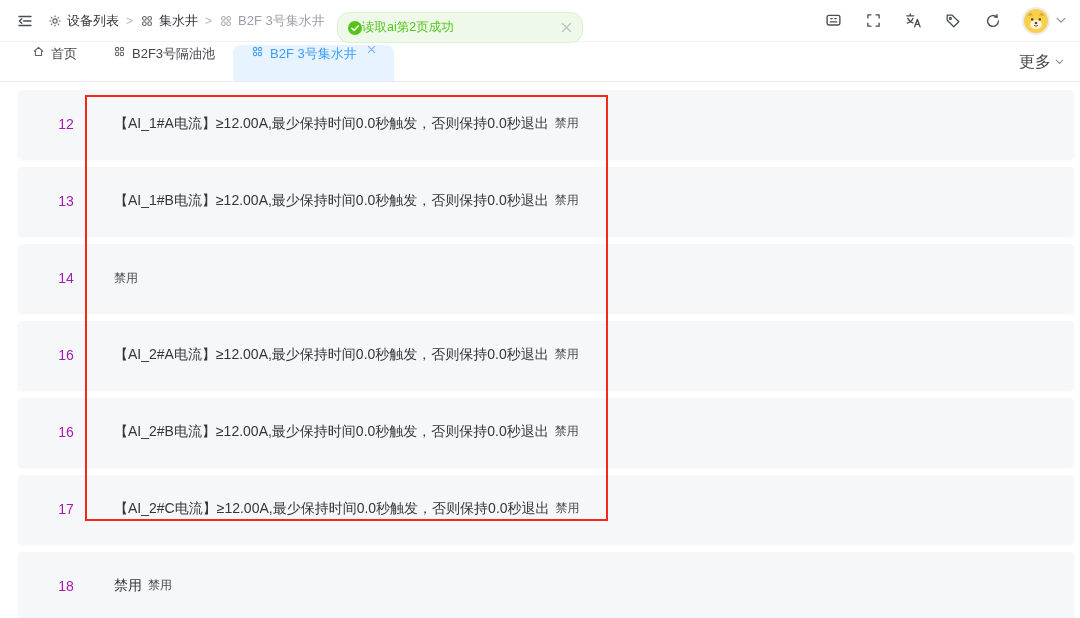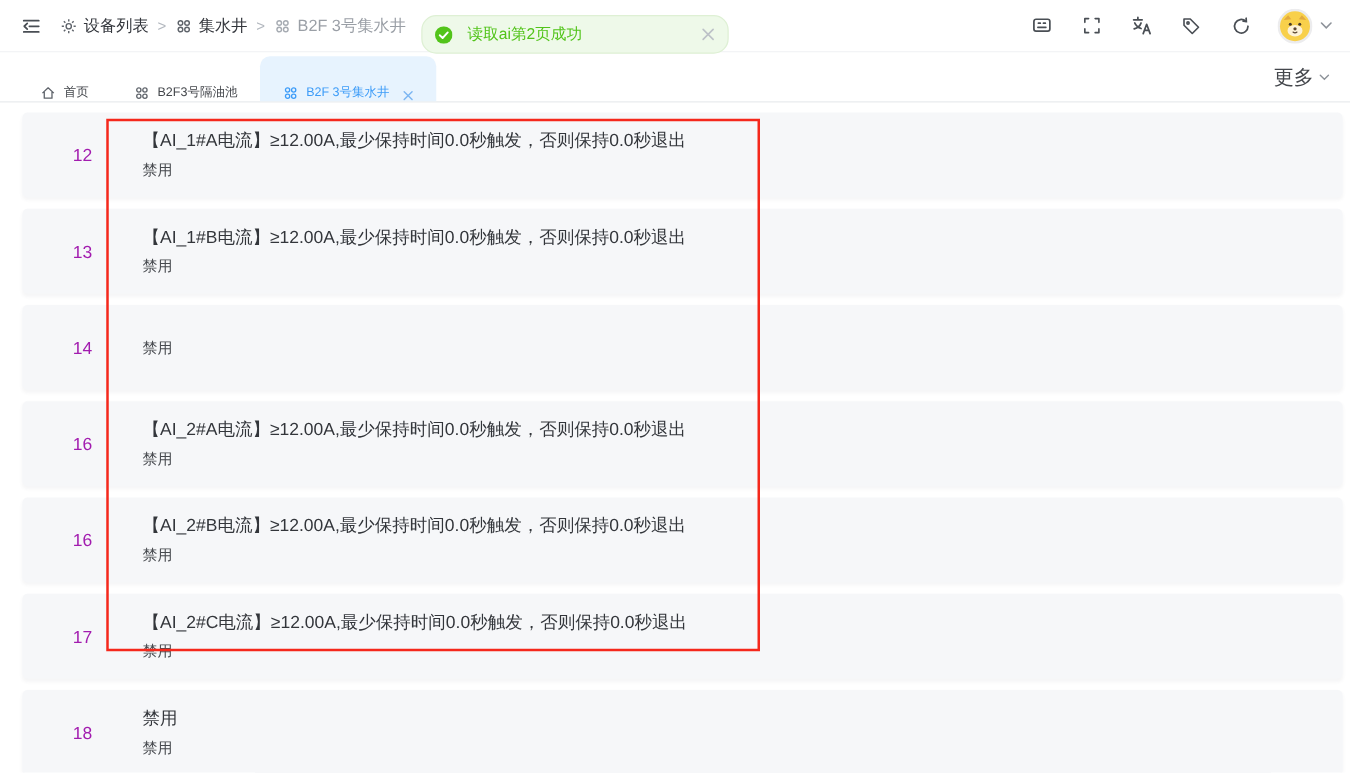--- a/index.html
+++ b/index.html
@@ -19,43 +19,43 @@
   .crumb-sep { color:#b3b8bf; font-size:12px; }
   .crumb.last { color:#9a9fa6; cursor:default; }
   .crumb.last .cicon { color:#a6abb2; }
   .header-right { margin-left:auto; display:flex; align-items:center; gap:18px; }
   .avatar-wrap { display:flex; align-items:center; gap:6px; cursor:pointer; }
   .chev { color:#8d9299; }
 
   
   .toast { position:absolute; left:337px; top:12px; width:246px; height:31px;
     background:#eef9e9; border:1px solid #def0d4; border-radius:12px;
-    display:flex; align-items:center; padding:0 10px; gap:12px; z-index:60; }
+    display:flex; align-items:center; padding:0 10px; gap:0; z-index:60; }
   .toast-msg { flex:1; font-size:12.5px; color:#52c41a; }
   .toast-close { display:inline-flex; color:#bcc1c7; cursor:pointer; }
 
   
   .tabbar { height:40px; border-bottom:1px solid #e9ebee; display:flex;
     align-items:flex-end; padding:0 14px; background:#fff; position:relative; }
-  .tab { display:flex; align-items:flex-end; gap:6px; height:36px; padding:0 18px;
-    font-size:10px; color:#44474c; cursor:pointer; white-space:nowrap; }
+  .tab { display:flex; align-items:flex-start; gap:6px; height:36px; padding:0 18px;
+    font-size:13px; color:#44474c; cursor:pointer; white-space:nowrap; }
   .tab .ticon { display:inline-flex; color:#5f646b; }
   .tab.active { background:#e7f3fe; color:#3d9cf8; border-radius:8px 8px 0 0; }
   .tab.active .ticon { color:#3d9cf8; }
   .tab-close { margin-left:4px; display:inline-flex; color:#7db6f2; font-size:11px; }
   .tabbar-more { position:absolute; right:16px; top:0; height:40px; display:flex;
     align-items:center; gap:4px; font-size:16px; color:#44474c; cursor:pointer; }
 
   
   .content { padding:8px 0 0 0; }
   .card { height:68px; margin:0 6px 9px 18px; background:#f6f7f9;
     border-radius:4px; display:flex; align-items:center;
     box-shadow:0 2px 3px rgba(60,64,72,0.05); }
   .card .num { flex:0 0 96px; text-align:center; font-size:14px; color:#a21caf; }
-  .card .cbody { display:flex; flex-direction:column; gap:6px; }
+  .card .cbody { display:flex; gap:6px; }
   .rule-text { font-size:14px; font-weight:500; color:#33363b; }
   .status-text { font-size:12px; color:#474a4f; }
 
   
   .annotation-rect { position:absolute; left:85px; top:95px; width:523px;
     height:426px; border:2px solid #f5281c; z-index:50; pointer-events:none; }
 
   svg { display:block; }
 </style>
 </head>

